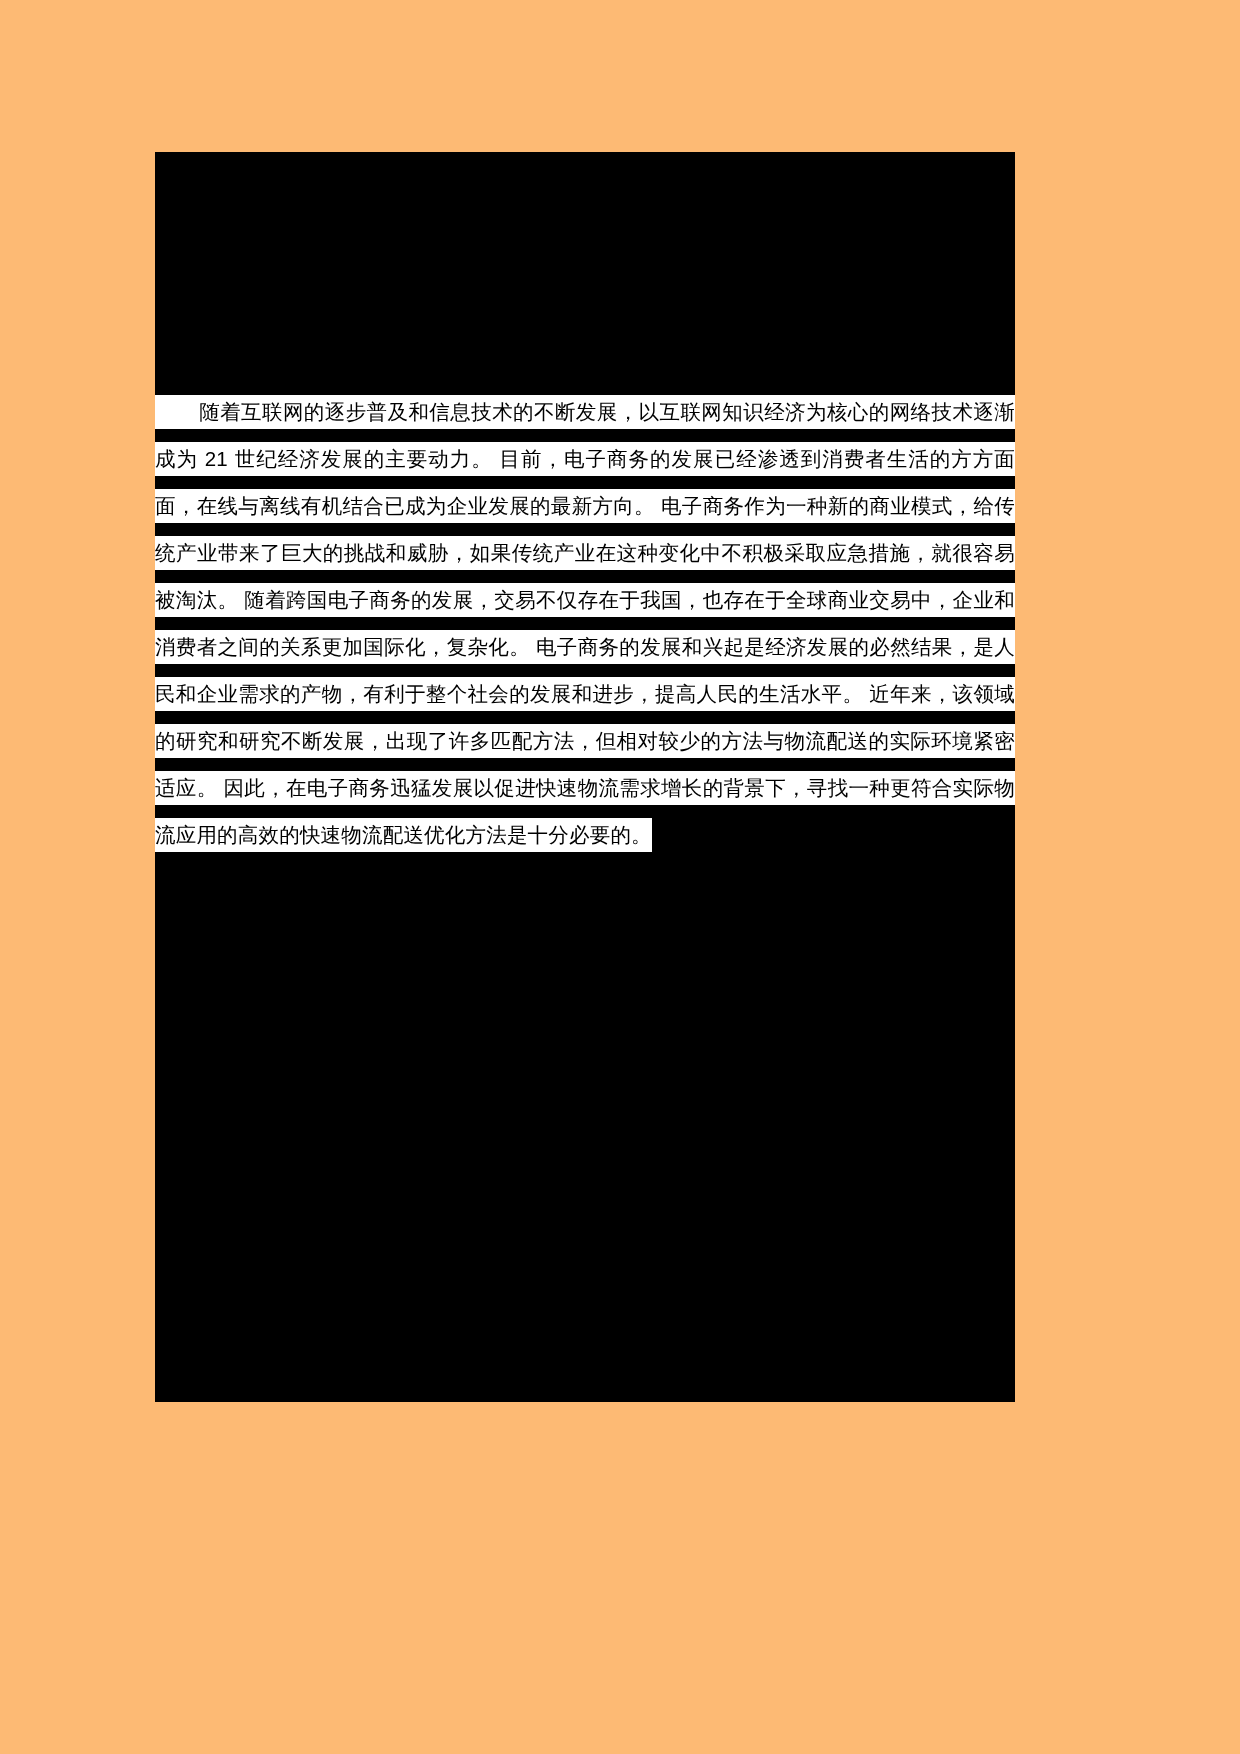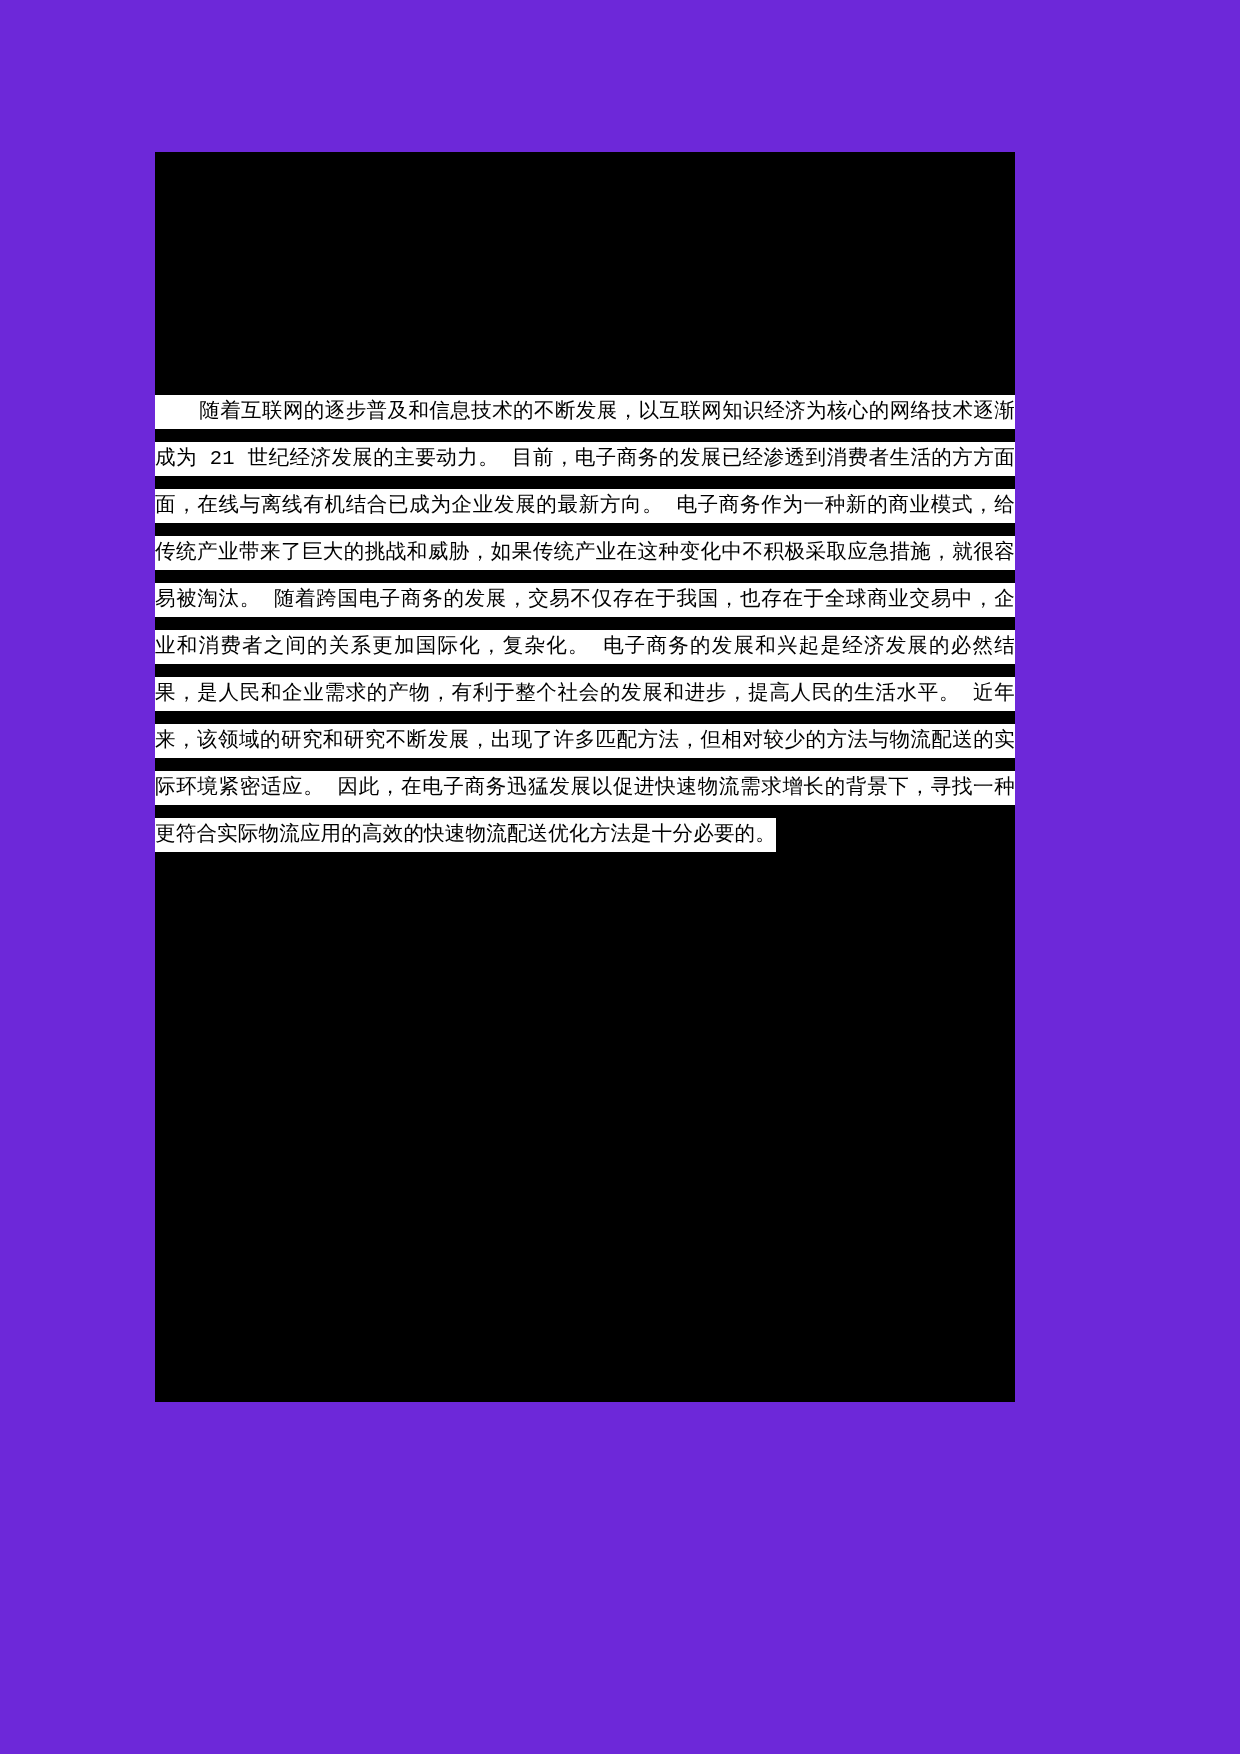--- a/index.html
+++ b/index.html
@@ -4,23 +4,23 @@
 <style>
   html, body {
     margin: 0;
     padding: 0;
     background: #ffffff;
   }
   .page {
     position: relative;
     width: 1240px;
     height: 1754px;
-    background: #6d28d9;
+    background: #fdba74;
     overflow: hidden;
-    font-family: Liberation Mono, monospace;
+    font-family: Liberation Sans, sans-serif;
   }
   
   .redaction-block {
     position: absolute;
     left: 155px;
     top: 152px;
     width: 860px;
     height: 1250px;
     background: #000000;
   }

